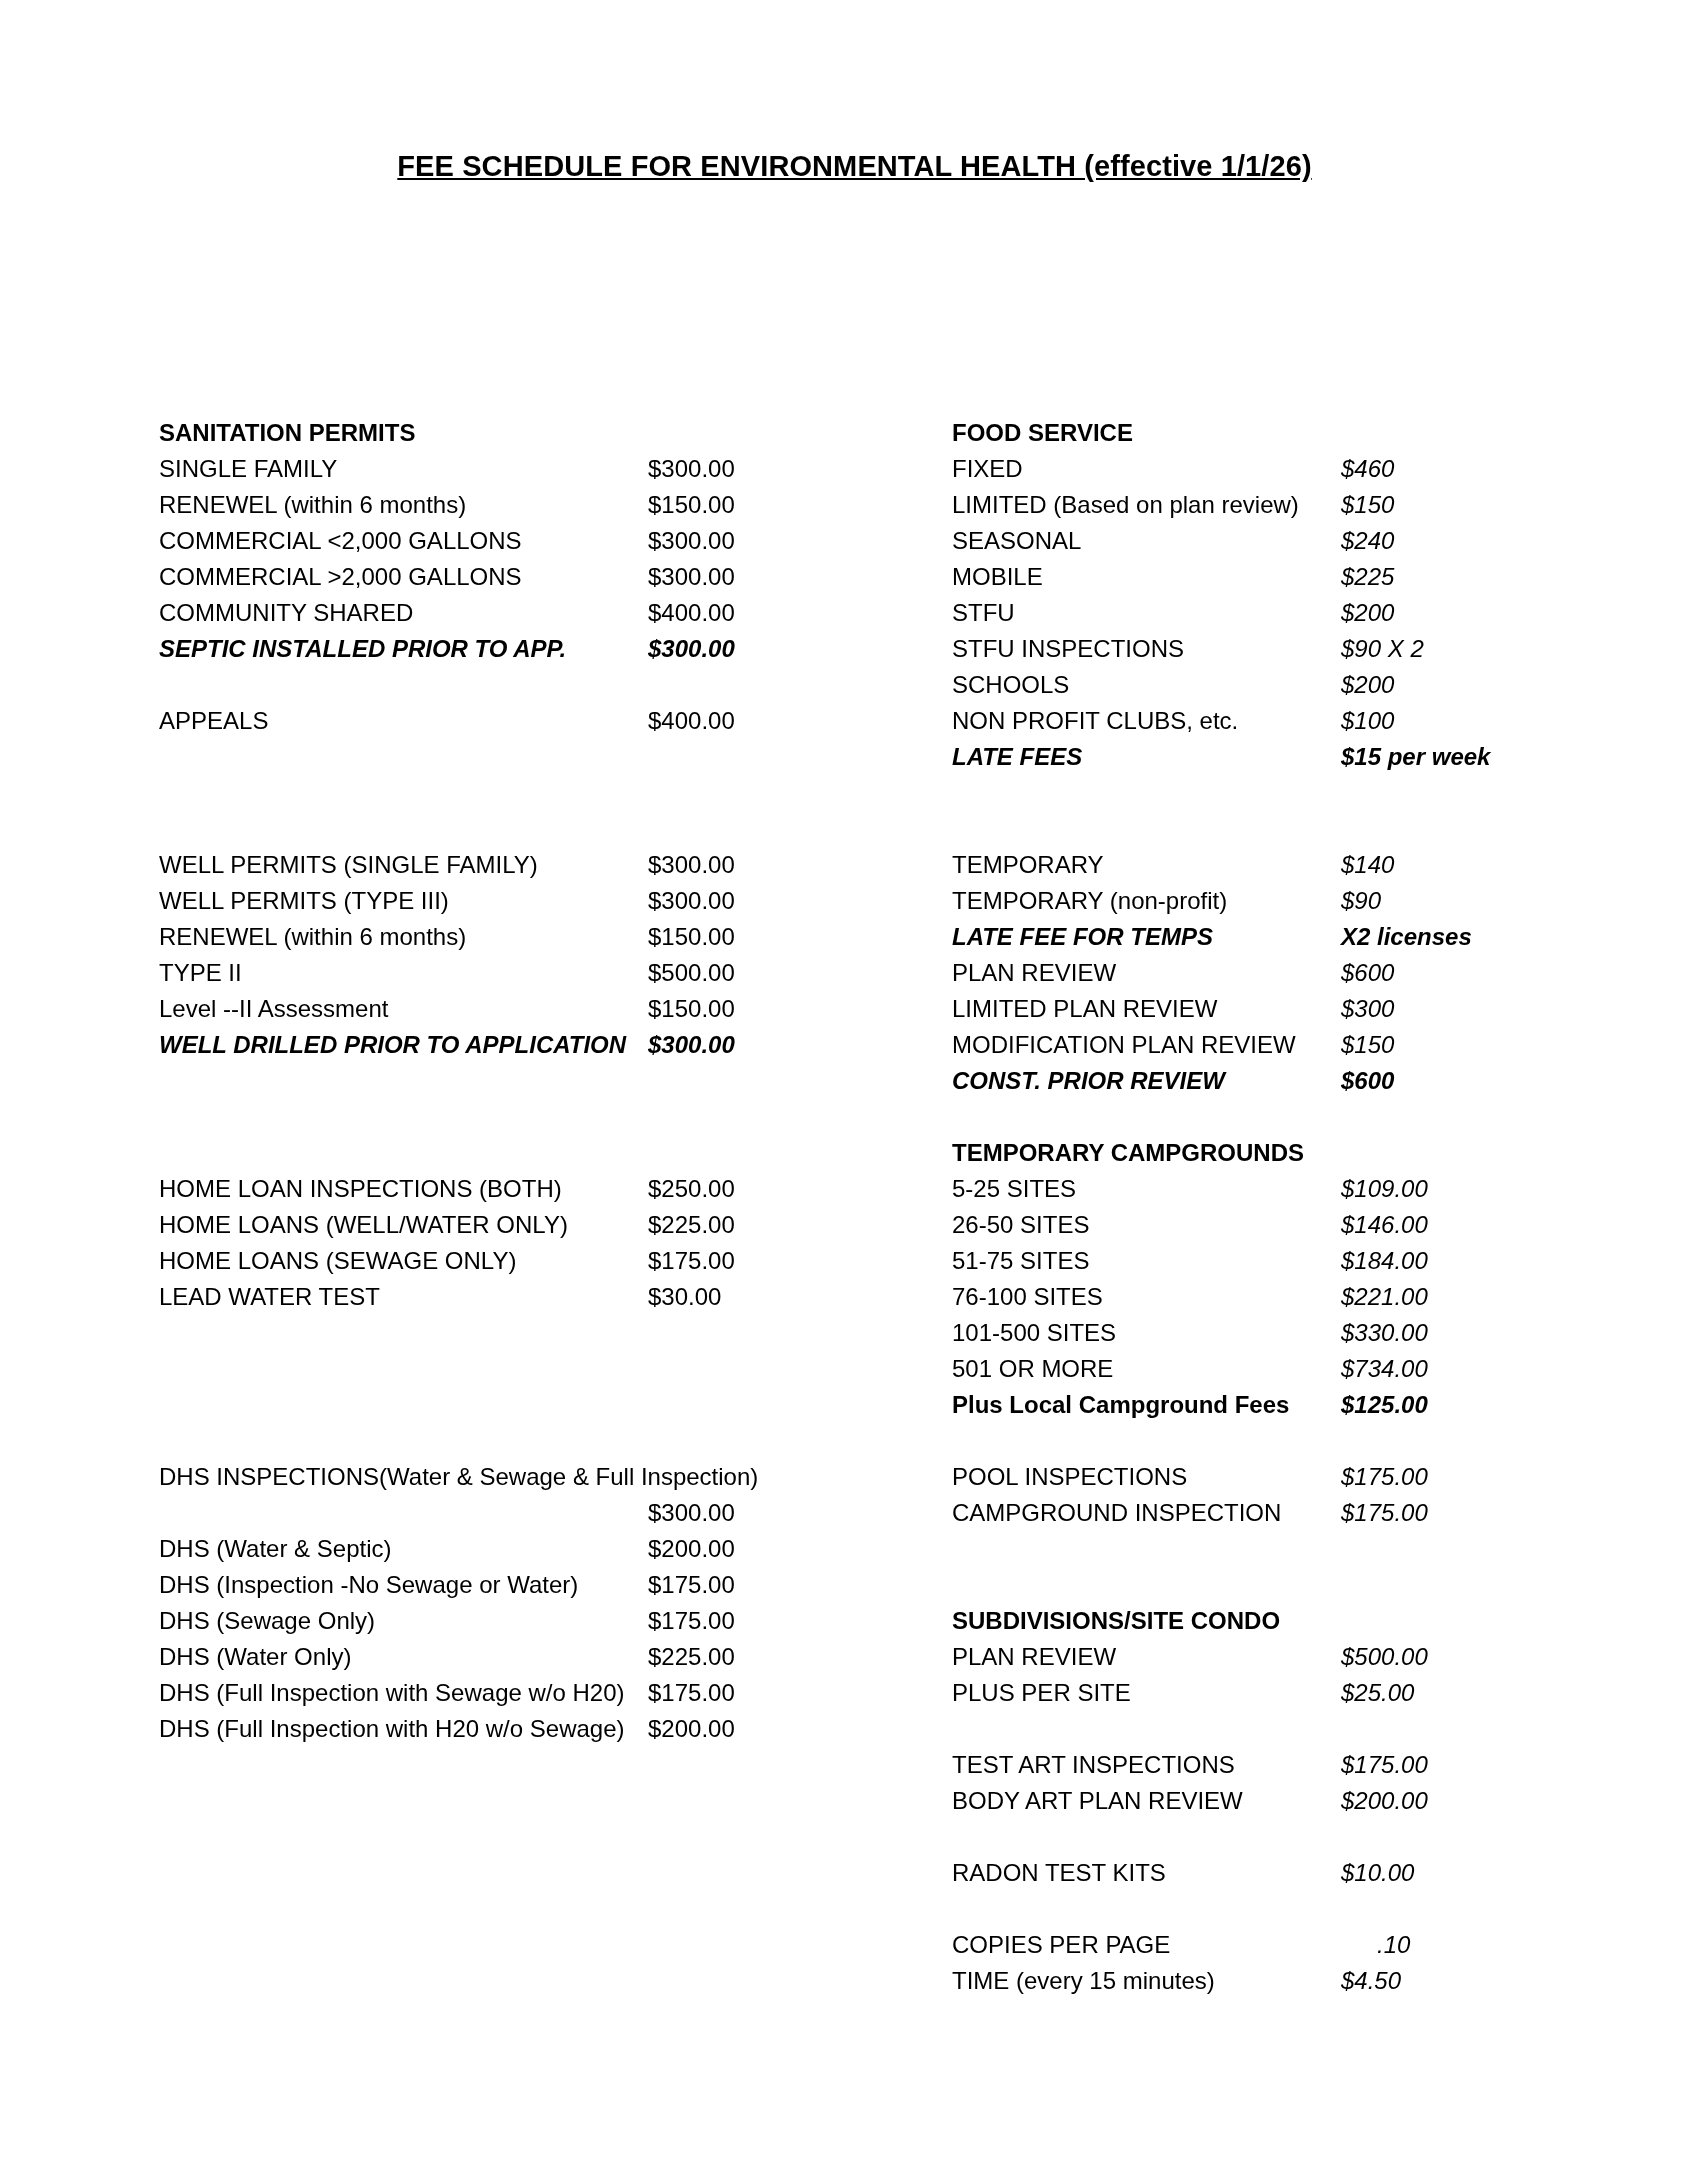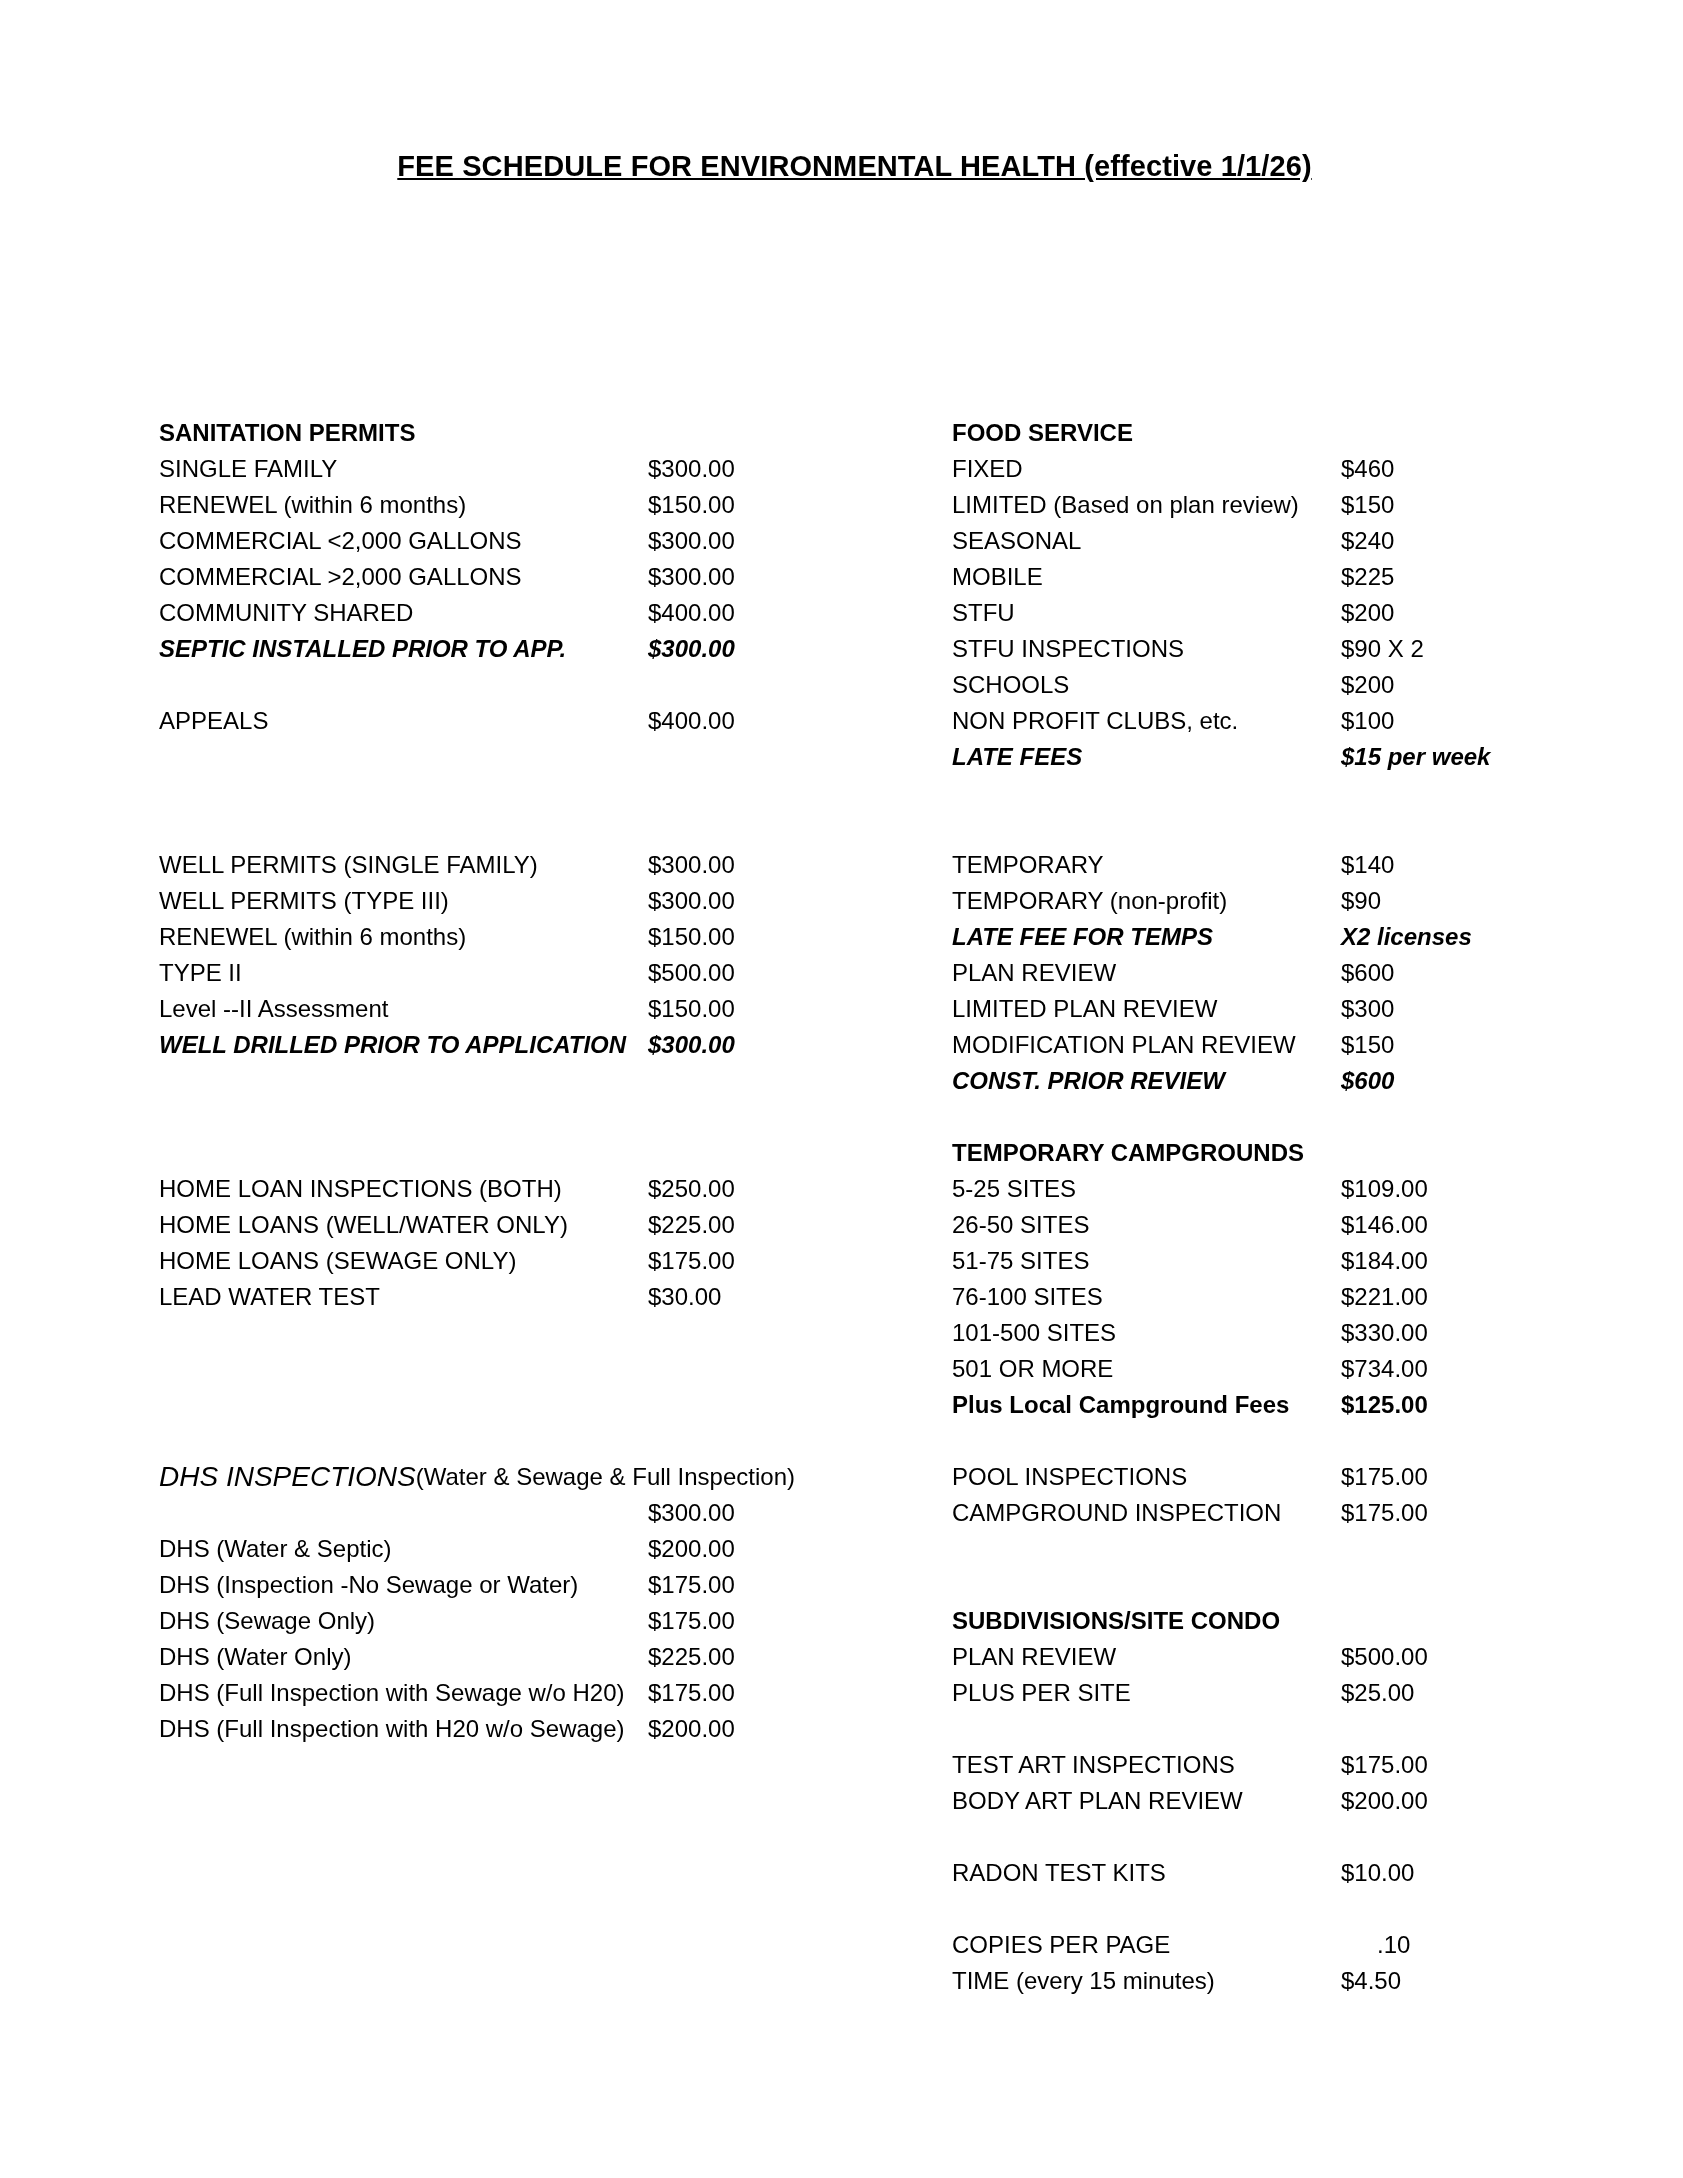--- a/index.html
+++ b/index.html
@@ -59,21 +59,21 @@
     flex: 0 0 auto;
   }
   .row .value {
     flex: 0 0 auto;
   }
   
   .col-left .row .label { width: 489px; }
   .col-left .row .value { width: 145px; }
   
   .col-right .row .label { width: 389px; }
-  .col-right .row .value { width: 165px; }
+  .col-right .row .value { width: 165px; font-style: italic; }
 
   .bolditalic { font-weight: bold; font-style: italic; }
   .bold { font-weight: bold; }
   .small { font-size: 24px; }
   .spacer-1 { height: 36px; }
   .spacer-2 { height: 72px; }
   .spacer-3 { height: 108px; }
   .spacer-4 { height: 144px; }
 </style>
 </head>
@@ -163,21 +163,21 @@
         <span class="value">$175.00</span>
       </div>
       <div class="row">
         <span class="label">LEAD WATER TEST</span>
         <span class="value">$30.00</span>
       </div>
 
       <div class="spacer-4"></div>
 
       <div class="row">
-        <span style="font-size:28px;font-style:italic;">DHS INSPECTIONS</span>
+        <span style="font-size:24px;">DHS INSPECTIONS</span>
           <span class="small"> (Water &amp; Sewage &amp; Full Inspection)</span>
       </div>
       <div class="row">
         <span class="label"></span>
         <span class="value">$300.00</span>
       </div>
 
       <div class="row">
         <span class="label">DHS (Water &amp; Septic)</span>
         <span class="value">$200.00</span>

